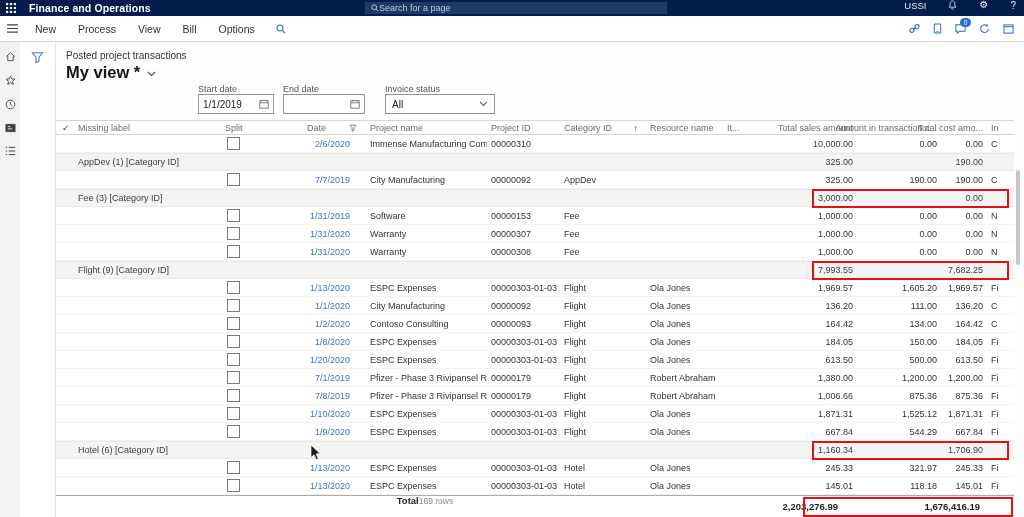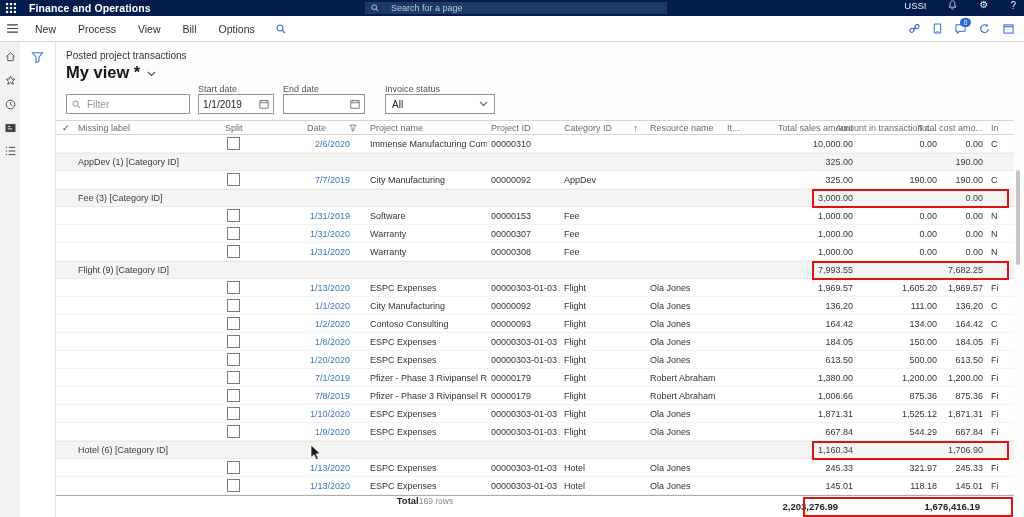--- a/index.html
+++ b/index.html
@@ -6,21 +6,21 @@
   body{width:1024px;height:517px;position:relative;overflow:hidden;background:#fff;
        font-family:"Liberation Sans","DejaVu Sans",sans-serif;-webkit-font-smoothing:antialiased}
   svg{display:block}
 
   
   .topbar{position:absolute;left:0;top:0;width:1024px;height:16px;background:#021c4b;color:#fff;
           display:flex;align-items:center;font-size:10px;z-index:5}
   .waffle{width:22px;height:16px;display:flex;align-items:center;justify-content:center}
   .apptitle{font-weight:bold;font-size:10.5px;margin-left:7px;letter-spacing:.1px}
   .topsearch{position:absolute;left:365px;top:2px;width:296px;height:12px;background:#1d3a66;
-             color:#bcc9df;font-size:9px;display:flex;align-items:center;padding-left:6px;gap:12px}
+             color:#bcc9df;font-size:9px;display:flex;align-items:center;padding-left:6px;gap:0}
   .topright{position:absolute;right:8px;top:0;height:24px;display:flex;align-items:flex-start;gap:22px;font-size:9.5px;color:#e8ecf4}
   .gear-glyph{font-size:10px;line-height:10px}
   .help-glyph{font-size:10px}
 
   
   .menubar{position:absolute;left:0;top:16px;width:1024px;height:26px;background:#fff;
            border-bottom:1px solid #d8d8d8;display:flex;align-items:center;font-size:10.5px;color:#323130;box-sizing:border-box}
   .hamburger{width:24px;display:flex;justify-content:center;color:#444}
   .menu-item{padding:0 11px;cursor:default}
   .menu-search{padding:0 10px;color:#3a6fc4}
@@ -234,29 +234,20 @@
   <div class="caption">Posted project transactions</div>
   <div class="view-title">
     <span>My view *</span>
     <span class="chev">
       <svg width="9" height="6" viewBox="0 0 9 6" fill="none" stroke="currentColor" stroke-width="1.2">
         <path d="M1 1 L4.5 4.5 L8 1"></path>
       </svg>
     </span>
   </div>
 
-  <div class="fbox filter-input">
-    <span>
-      <svg width="9" height="9" viewBox="0 0 10 10" fill="none" stroke="#8a8a8a" stroke-width="1.1">
-        <circle cx="4" cy="4" r="3"></circle>
-          <path d="M6.3 6.3 L9 9"></path>
-      </svg>
-    </span>
-    <input placeholder="Filter" style="">
-  </div>
 
   <div class="flabel" style="left:142px;top:42px">Start date</div>
   <div class="fbox datebox" style="left:142px;top:52px;width:76px">
     <span>1/1/2019</span>
     <span class="cal">
       <svg width="10" height="10" viewBox="0 0 12 12" fill="none" stroke="currentColor" stroke-width="1">
         <rect x="1" y="2" width="10" height="9"></rect>
           <path d="M1 4.5h10M3.5 1v2M8.5 1v2"></path>
       </svg>
     </span>

